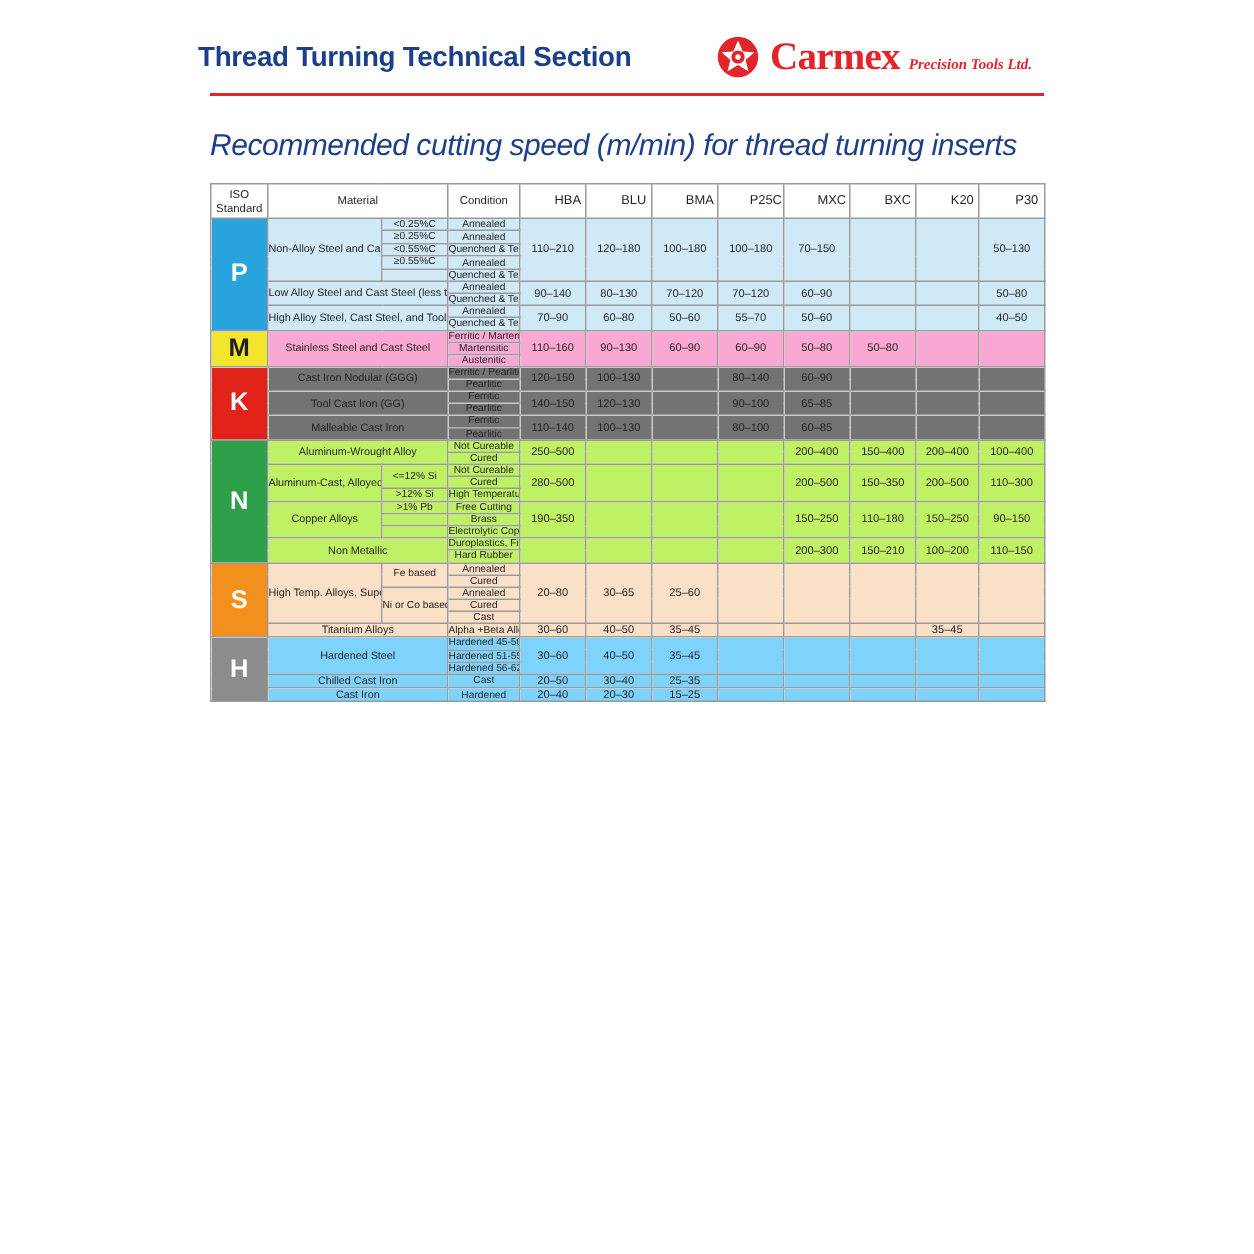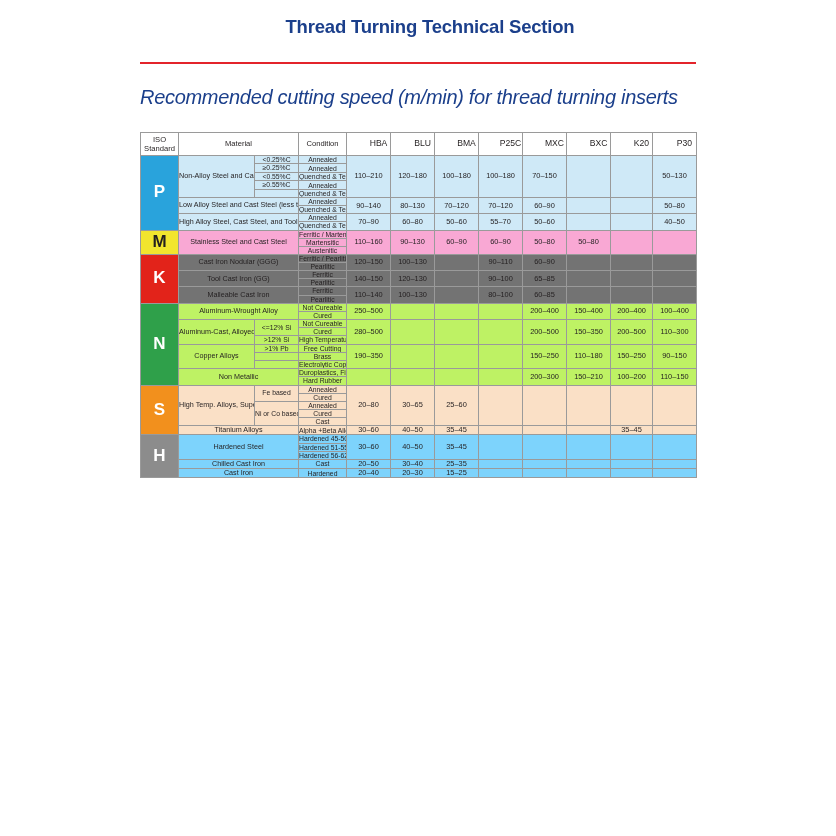--- a/index.html
+++ b/index.html
@@ -16,28 +16,27 @@
   }
   .page {
     position: relative;
     width: 836px;
     height: 836px;
     box-sizing: border-box;
   }
   
   .header {
     position: absolute;
-    left: 152px;
+    left: 132px;
     top: 16px;
     width: 556px;
     height: 44px;
     display: flex;
     align-items: center;
     justify-content: space-between;
-    flex-direction: column;
   }
   .header-title {
     font-size: 18.5px;
     font-weight: bold;
     color: #1b3f8b;
     letter-spacing: -0.2px;
     font-family: "Liberation Sans", sans-serif;
   }
   .brand {
     display: flex;
@@ -82,21 +81,21 @@
     font-size: 20px;
     font-weight: normal;
     font-style: italic;
     color: #1b3f8b;
     letter-spacing: -0.3px;
   }
   
   .table-wrap {
     position: absolute;
     left: 140px;
-    top: 132px;
+    top: 122px;
     width: 594px;
   }
   table.speeds {
     border-collapse: collapse;
     table-layout: fixed;
     width: 556px;
     font-size: 7.2px;
     line-height: 1.1;
   }
   table.speeds td, table.speeds th {
@@ -160,20 +159,32 @@
   .h-grp { background: #8c8c8c; }
   .h-cell { background: #7dd3fc; }
 </style>
 </head>
 <body>
 
 <div class="page">
 
   <div class="header">
     <div class="header-title">Thread Turning Technical Section</div>
+    <div class="brand">
+      <span class="brand-mark">
+        <svg width="30" height="30" viewBox="0 0 30 30" aria-hidden="true">
+          <circle cx="15" cy="15" r="13.5" fill="#e3242b"></circle>
+          <path d="M15 4 L18.2 11.4 L26 11.9 L20.1 17 L22 24.6 L15 20.4 L8 24.6 L9.9 17 L4 11.9 L11.8 11.4 Z" fill="#ffffff"></path>
+          <circle cx="15" cy="15" r="4.4" fill="#e3242b"></circle>
+          <circle cx="15" cy="15" r="1.8" fill="#ffffff"></circle>
+        </svg>
+      </span>
+      <span class="brand-name">Carmex</span>
+      <span class="brand-sub">Precision Tools Ltd.</span>
+    </div>
   </div>
   <div class="header-rule"></div>
 
   <div class="section-title">Recommended cutting speed (m/min) for thread turning inserts</div>
 
   <div class="table-wrap">
     <table class="speeds">
       <colgroup>
         <col style="width:38px">
         <col style="width:76px">
@@ -290,21 +301,21 @@
         <td class="cond m-cell">Austenitic</td>
       </tr>
 
       <tr>
         <td class="grp k-grp" rowspan="6">K</td>
         <td class="mat k-cell" rowspan="2" colspan="2">Cast Iron Nodular (GGG)</td>
         <td class="cond k-cell">Ferritic / Pearlitic</td>
         <td class="val k-cell" rowspan="2">120–150</td>
         <td class="val k-cell" rowspan="2">100–130</td>
         <td class="val k-cell" rowspan="2"></td>
-        <td class="val k-cell" rowspan="2">90–110</td>
+        <td class="val k-cell" rowspan="2">80–140</td>
         <td class="val k-cell" rowspan="2">60–90</td>
         <td class="val k-cell" rowspan="2"></td>
         <td class="val k-cell" rowspan="2"></td>
         <td class="val k-cell" rowspan="2"></td>
       </tr>
       <tr>
         <td class="cond k-cell">Pearlitic</td>
       </tr>
       <tr>
         <td class="mat k-cell" rowspan="2" colspan="2">Tool Cast Iron (GG)</td>

